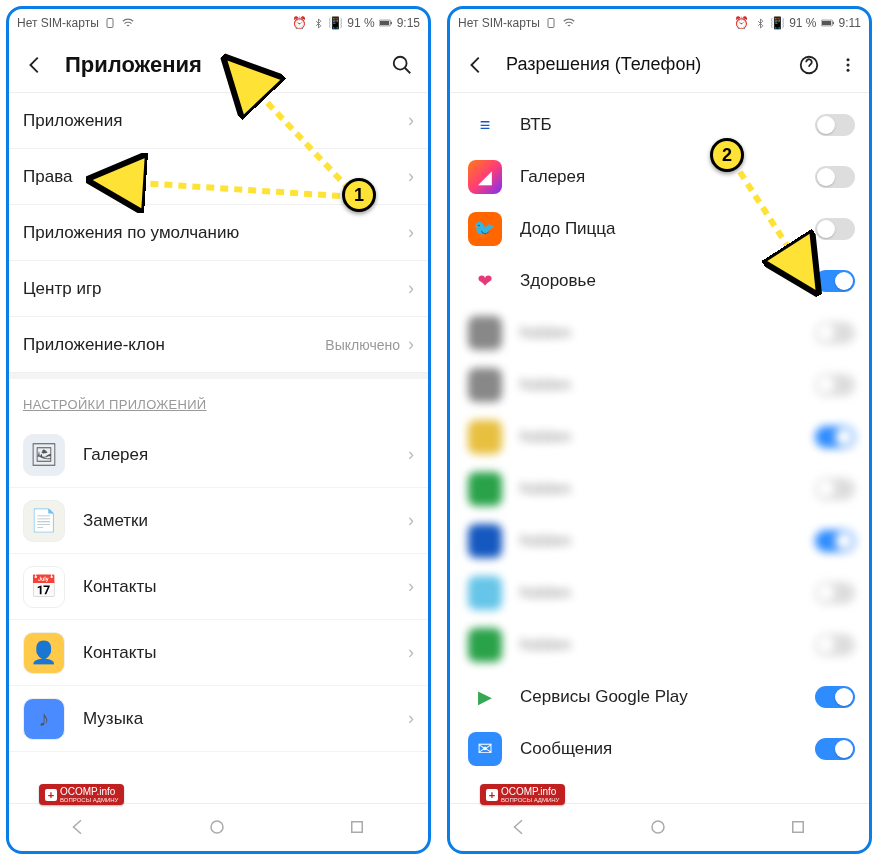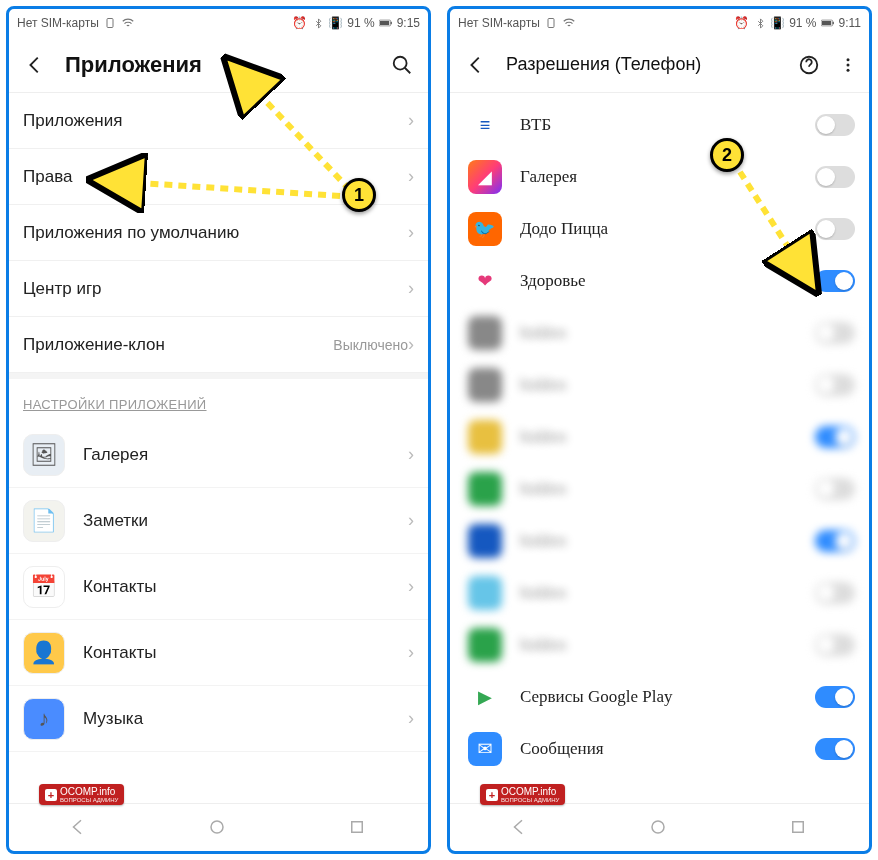--- a/index.html
+++ b/index.html
@@ -6,21 +6,21 @@
   body {
     background: #fff;
     font-family: -apple-system, Helvetica, Arial, sans-serif;
     width: 878px; height: 860px;
     display: flex; gap: 16px; padding: 6px;
     position: relative;
   }
   .phone {
     flex: 1;
     border: 3px solid #0a7de6;
-    border-radius: 8px;
+    border-radius: 16px;
     background: #fff;
     display: flex; flex-direction: column;
     overflow: hidden;
     position: relative;
   }
   
   .statusbar {
     height: 28px;
     display: flex; align-items: center;
     padding: 0 8px; font-size: 12px; color: #555;
@@ -41,21 +41,21 @@
   
   .list { flex:1; overflow:hidden; }
   .row {
     display:flex; align-items:center;
     padding: 0 14px;
     border-bottom: 1px solid #f0f0f0;
     height: 52px;
   }
   .row.tall { height: 56px; }
   .row .label { font-size: 17px; color:#222; flex:1; }
-  .row .meta { font-size: 14px; color:#999; }
+  .row .meta { font-size: 14px; color:#999; margin-right:8px; }
   .chev { color:#bbb; font-size:18px; }
   .sectionhdr {
     padding: 18px 14px 10px; font-size: 13px; color:#999;
     letter-spacing: .3px;
     border-top: 6px solid #f4f4f4;
     text-decoration: underline;
   }
   .app-row {
     display:flex; align-items:center;
     padding: 0 14px; height: 66px;
@@ -71,21 +71,21 @@
   
   .perm-row {
     display:flex; align-items:center;
     padding: 0 14px 0 18px; height: 52px; gap:18px;
   }
   .perm-row .app-icon {
     width: 34px; height:34px; border-radius:8px;
     display:flex; align-items:center; justify-content:center;
     font-size:18px; color:#fff;
   }
-  .perm-row .label { font-size:17px; color:#222; flex:1;font-family:Liberation Serif, serif; }
+  .perm-row .label { font-size:17px; color:#222; flex:1; }
   .perm-row.blur .app-icon { filter: blur(4px); background:#aaa; }
   .perm-row.blur .label { color: transparent; text-shadow: 0 0 8px #888; }
   .perm-row.blur .toggle { filter: blur(4px); }
   .toggle {
     width: 40px; height:22px; border-radius:11px;
     background:#ddd; position:relative;
   }
   .toggle::after {
     content:''; position:absolute; width:18px; height:18px;
     background:#fff; border-radius:50%; top:2px; left:2px;

